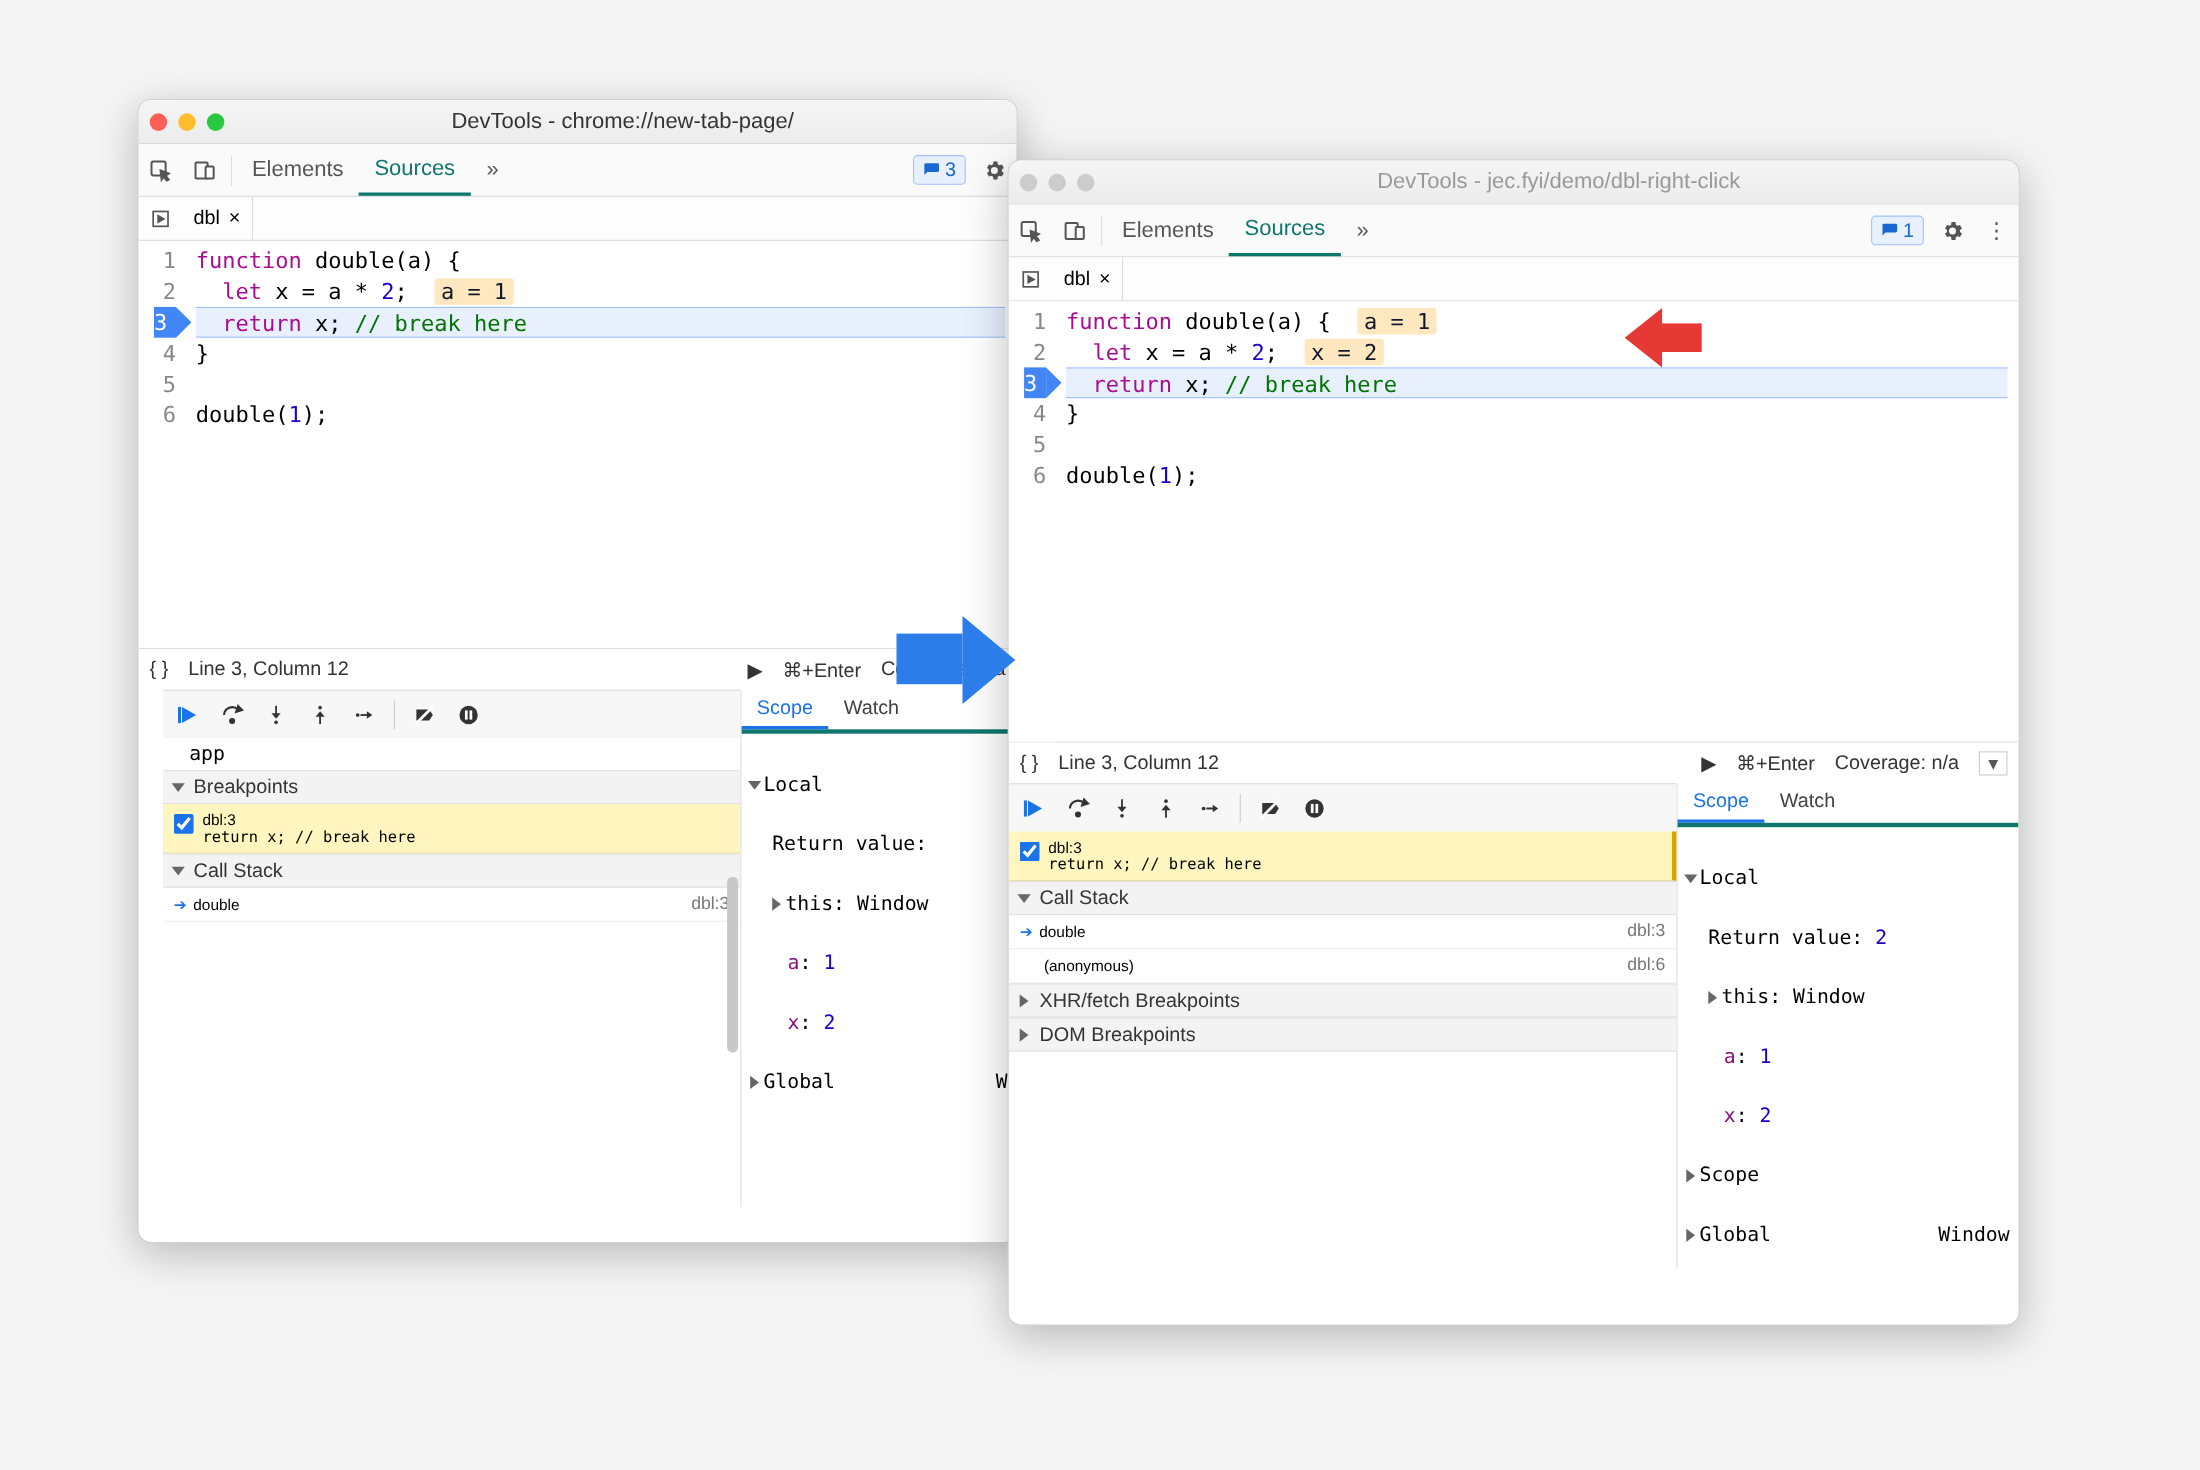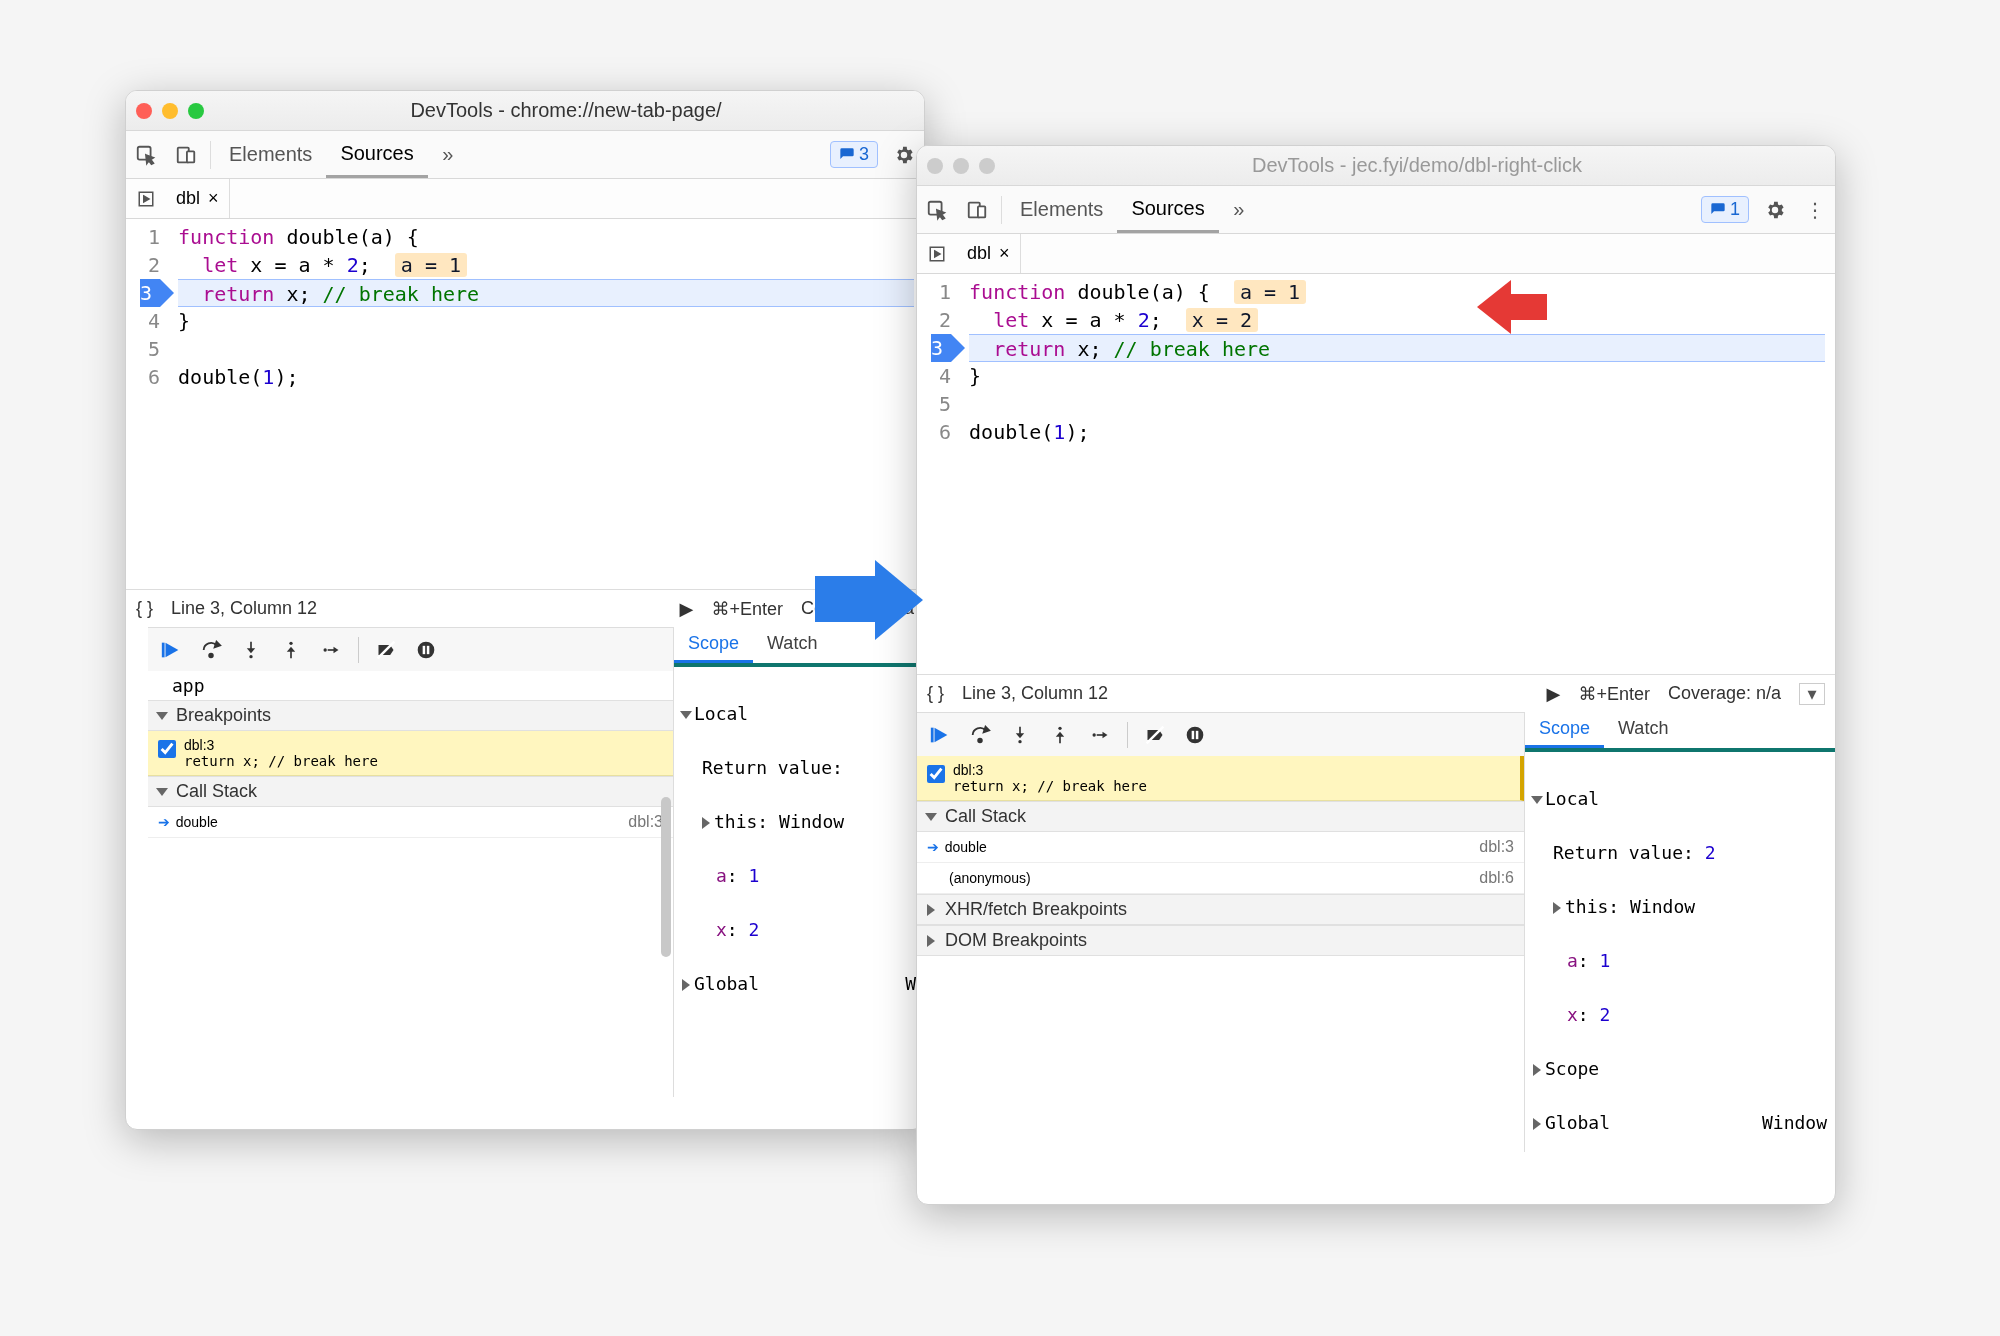--- a/index.html
+++ b/index.html
@@ -49,21 +49,21 @@
   .tabstrip {
     display:flex; align-items:center; height:48px; border-bottom:1px solid #d8d8d8;
     background:#fafafa;
     font-size:20px;
   }
   .tabstrip .iconbtn, .iconbtn {
     width:40px; height:40px; display:flex; align-items:center; justify-content:center; color:#555;
   }
   .tabstrip .sep { width:1px; height:28px; background:#ddd; margin:0 4px; }
   .tabstrip .tab { padding: 0 14px; height:100%; display:flex; align-items:center; cursor:pointer; color:#555;}
-  .tabstrip .tab.active { color:#000000; border-bottom:3px solid #a3a3a3; font-weight:500; }
+  .tabstrip .tab.active { color:#0f766e; border-bottom:3px solid #0f766e; font-weight:500; }
   .issues-badge {
     display:flex; align-items:center; gap:4px;
     background:#e8f0fe; border:1px solid #a0c0ff; border-radius:4px;
     padding: 2px 8px; color:#1967d2; font-size:18px; margin:0 6px;
   }
   .filetabs {
     display:flex; align-items:center; height:40px; border-bottom:1px solid #d8d8d8;
     background:#fdfdfd;
   }
   .filetabs .ftab { padding:0 10px; border-right:1px solid #ddd; height:100%; display:flex; align-items:center; gap:8px; font-size:18px;}

